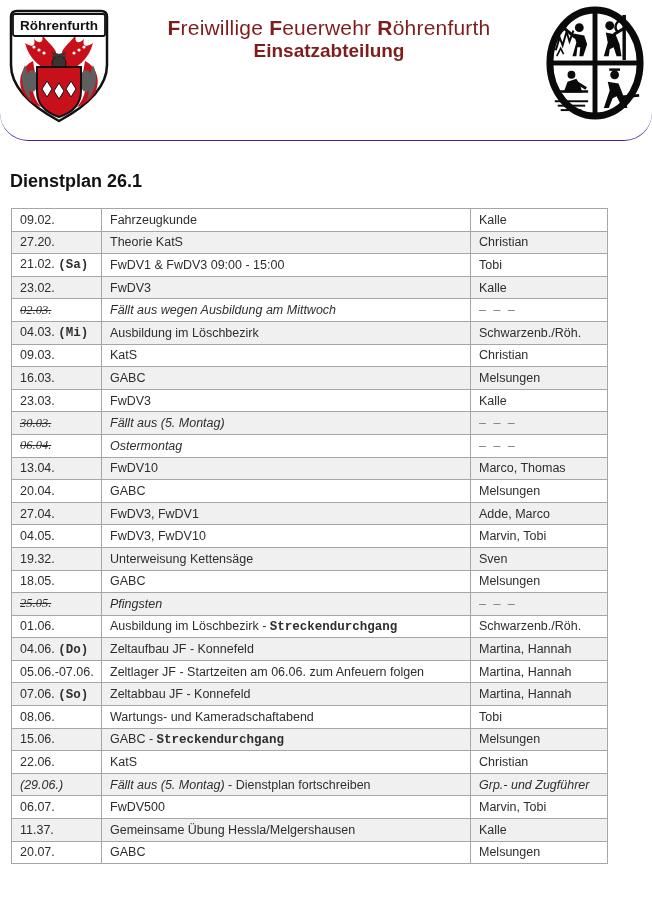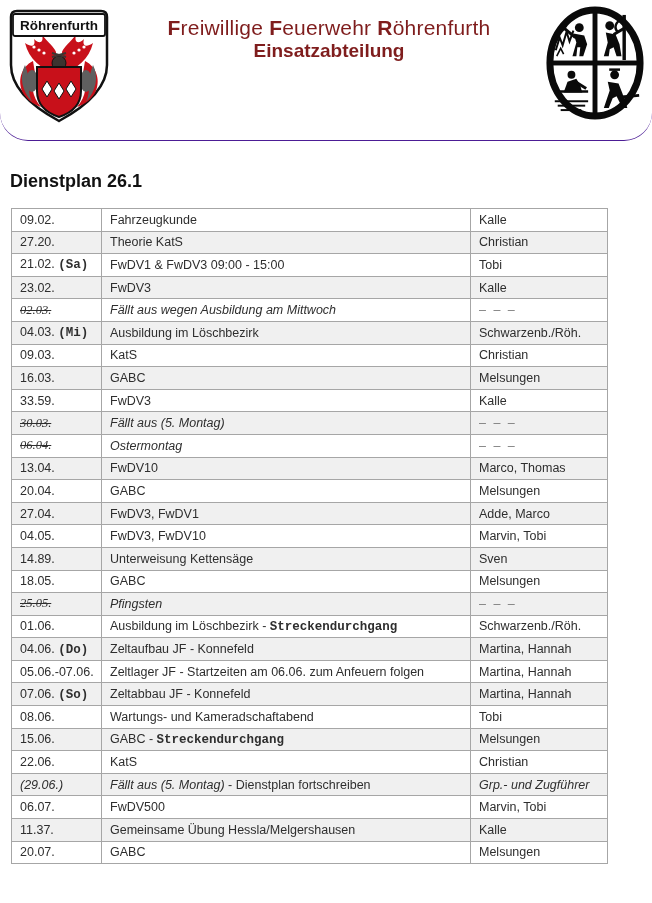--- a/index.html
+++ b/index.html
@@ -151,21 +151,21 @@
           <td><span>09.03.</span></td>
           <td><span>KatS</span></td>
           <td><span>Christian</span></td>
         </tr>
         <tr>
           <td><span>16.03.</span></td>
           <td><span>GABC</span></td>
           <td><span>Melsungen</span></td>
         </tr>
         <tr>
-          <td><span>33.59.</span></td>
+          <td><span>23.03.</span></td>
           <td><span>FwDV3</span></td>
           <td><span>Kalle</span></td>
         </tr>
         <tr>
           <td><span class="i s">30.03.</span></td>
           <td><span class="i">Fällt aus (5. Montag)</span></td>
           <td><span class="dim">– – –</span></td>
         </tr>
         <tr>
           <td><span class="i s">06.04.</span></td>
@@ -186,21 +186,21 @@
           <td><span>27.04.</span></td>
           <td><span>FwDV3, FwDV1</span></td>
           <td><span>Adde, Marco</span></td>
         </tr>
         <tr>
           <td><span>04.05.</span></td>
           <td><span>FwDV3, FwDV10</span></td>
           <td><span>Marvin, Tobi</span></td>
         </tr>
         <tr>
-          <td><span>14.89.</span></td>
+          <td><span>19.32.</span></td>
           <td><span>Unterweisung Kettensäge</span></td>
           <td><span>Sven</span></td>
         </tr>
         <tr>
           <td><span>18.05.</span></td>
           <td><span>GABC</span></td>
           <td><span>Melsungen</span></td>
         </tr>
         <tr>
           <td><span class="i s">25.05.</span></td>

